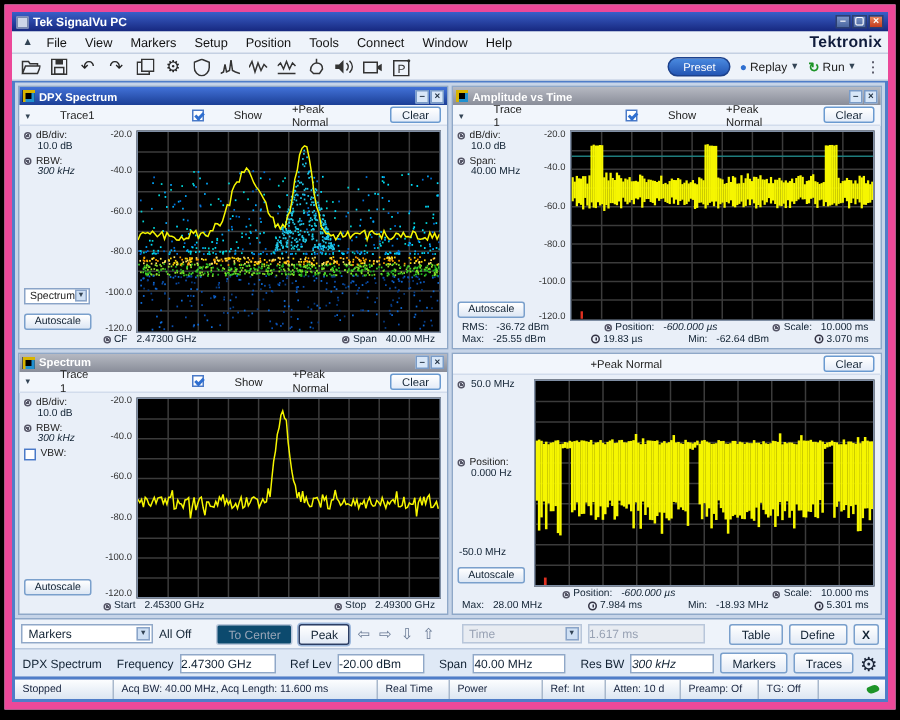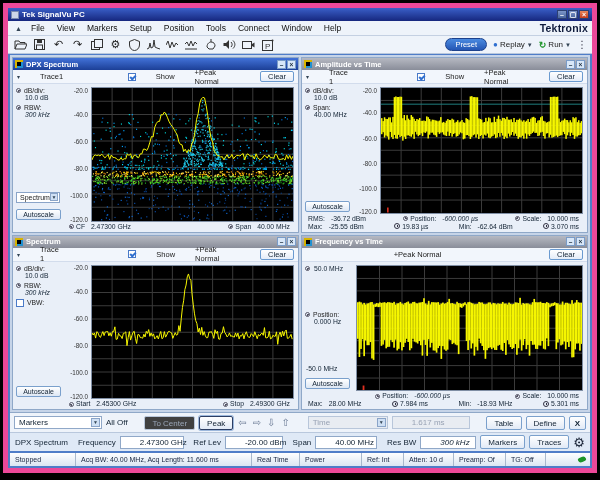--- a/index.html
+++ b/index.html
@@ -88,25 +88,25 @@
   
   .markersbar{height:20px;flex:none;background:#eef3fa;border-top:1px solid #8fa8c8;display:flex;
               align-items:center;gap:4px;padding:0 4px;font-size:8px;color:#123}
   .combo{background:#fff;border:1px solid #90a8c8;display:flex;align-items:center;
          justify-content:space-between;height:13px;padding:0 1px 0 4px}
   .combo .vs-arrow{width:9px;height:9px}
   .combo.disabled{background:#e8ecf2;color:#98a2b4;border-color:#b8c6da}
   .mk-combo{width:88px}
   .btn{background:linear-gradient(#fff,#e2eaf6);border:1px solid #7aa0cc;border-radius:2px;
        padding:1px 7px;font-size:8px;color:#123;height:14px;line-height:11px}
-  .btn.disabled{color:#9aa6b8;border-color:#b8c6da;background:#404040}
+  .btn.disabled{color:#9aa6b8;border-color:#b8c6da;background:#0c4a6e}
   .btn.peak{border:1px solid #2c3e64;box-shadow:0 0 0 1px #9db8dc;font-weight:normal}
   .arrow-glyph{font-size:10px;color:#6a7a94;padding:0 1px}
   .field{background:#fff;border:1px solid #90a8c8;height:13px;font-size:8px;color:#123;
-         padding:1px 19px;white-space:nowrap}
+         padding:1px 0;white-space:nowrap}
   .field.disabled{background:#e8ecf2;color:#98a2b4;border-color:#b8c6da}
   .xbtn{font-weight:bold;padding:1px 5px}
   .spacer{flex:1}
   .settingsbar{height:19px;flex:none;background:#dfe9f6;border-top:1px solid #b9c8dd;display:flex;
                align-items:center;gap:4px;padding:0 5px;font-size:8px;color:#123}
   .gear-dark{font-size:13px;color:#1b2538;line-height:13px}
   .statusbar{height:15px;flex:none;background:linear-gradient(#fdfeff,#dce6f2);border-top:2px solid #4f7dc8;
              display:flex;align-items:stretch;font-size:7px;color:#16233e}
   .cell{border-right:1px solid #a8b8cc;padding:0 5px;display:flex;align-items:center;white-space:nowrap;overflow:hidden}
   .conn-icon{margin-left:auto;margin-right:4px;align-self:center;width:8px;height:5px;
@@ -2402,28 +2402,20 @@
           <div class="row">
             <span class="stat"><span class="knob"></span>
               <span>Start</span>&nbsp;<span>2.45300 GHz</span></span>
             <span class="stat"><span class="knob"></span>
               <span>Stop</span>&nbsp;<span>2.49300 GHz</span></span>
           </div>
         </div>
       </div>
 
       <div class="panel">
-        <div class="ptitle inactive">
-          <span class="picon"></span>
-          <span>Frequency vs Time</span>
-          <span class="pbtns">
-            <span class="pbtn">–</span>
-            <span class="pbtn">×</span>
-          </span>
-        </div>
         <div class="pctrl">
           <span style="margin:0 auto">+Peak Normal</span>
           <span class="clear-btn" style="margin-left:0">Clear</span>
         </div>
         <div class="pbody">
           <div class="psidebar">
             <div class="ro">
                 <span class="knob"></span>
               <span class="ro-val">50.0 MHz</span>
               </div>

